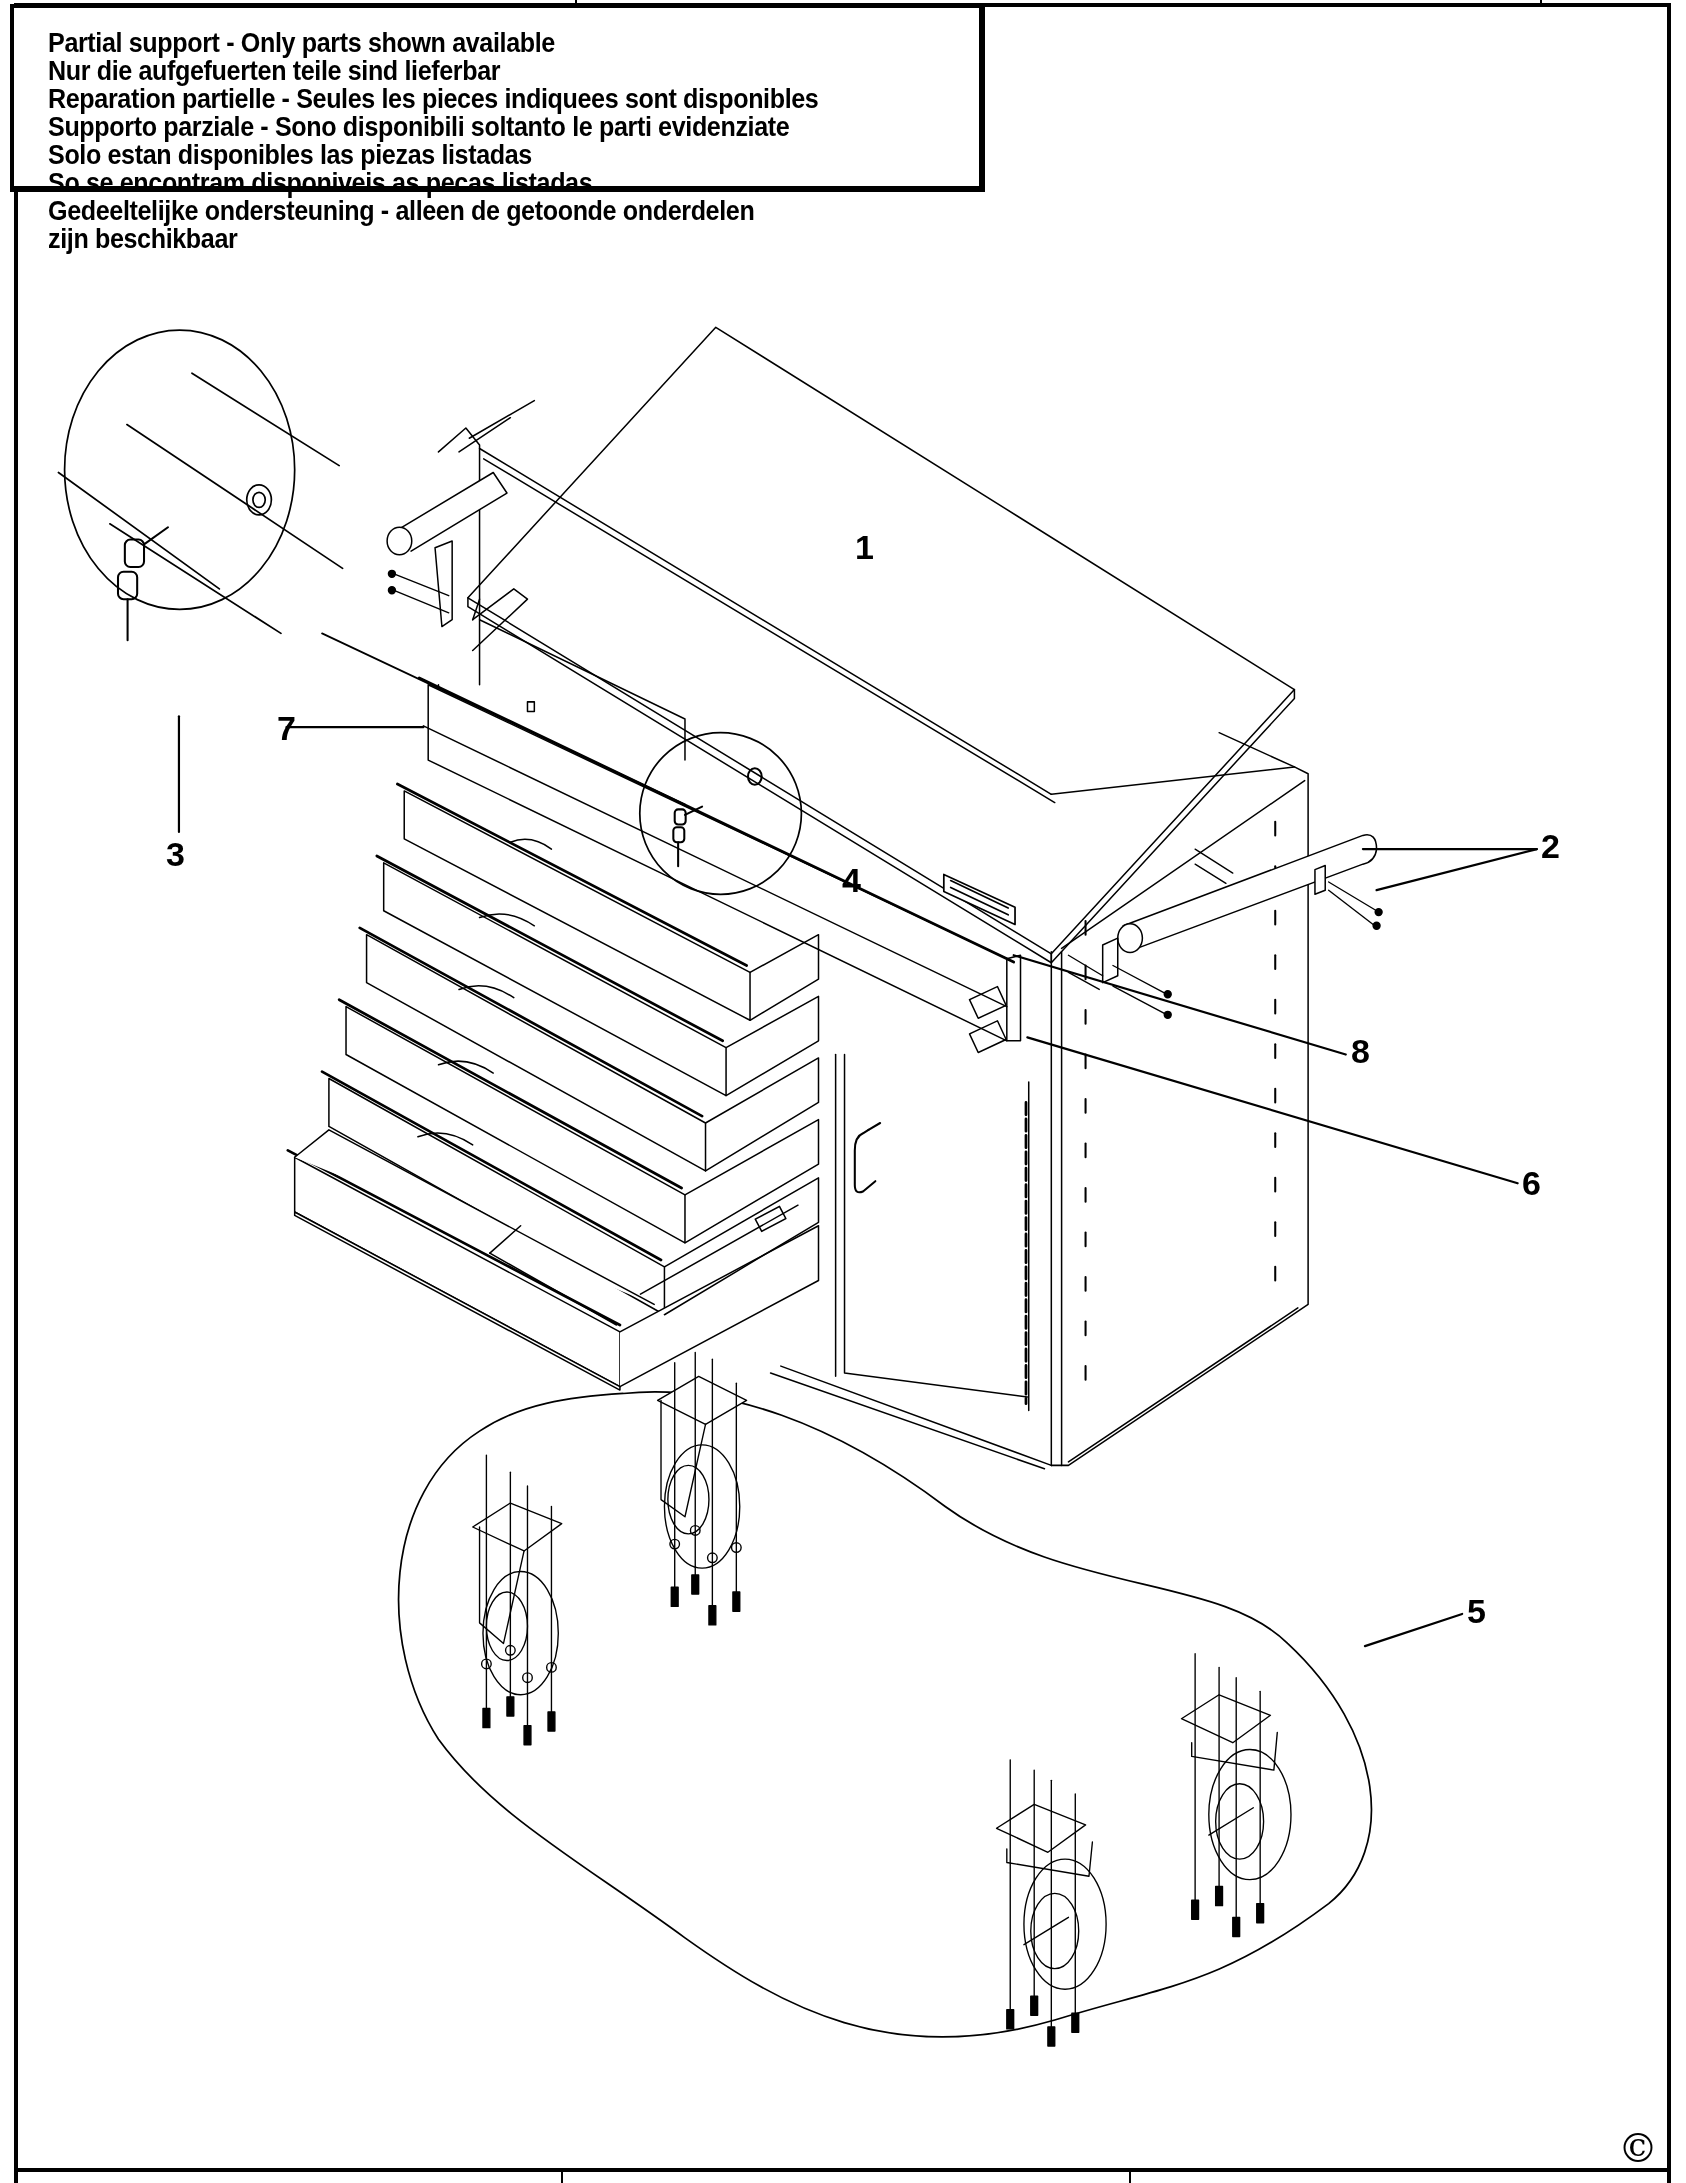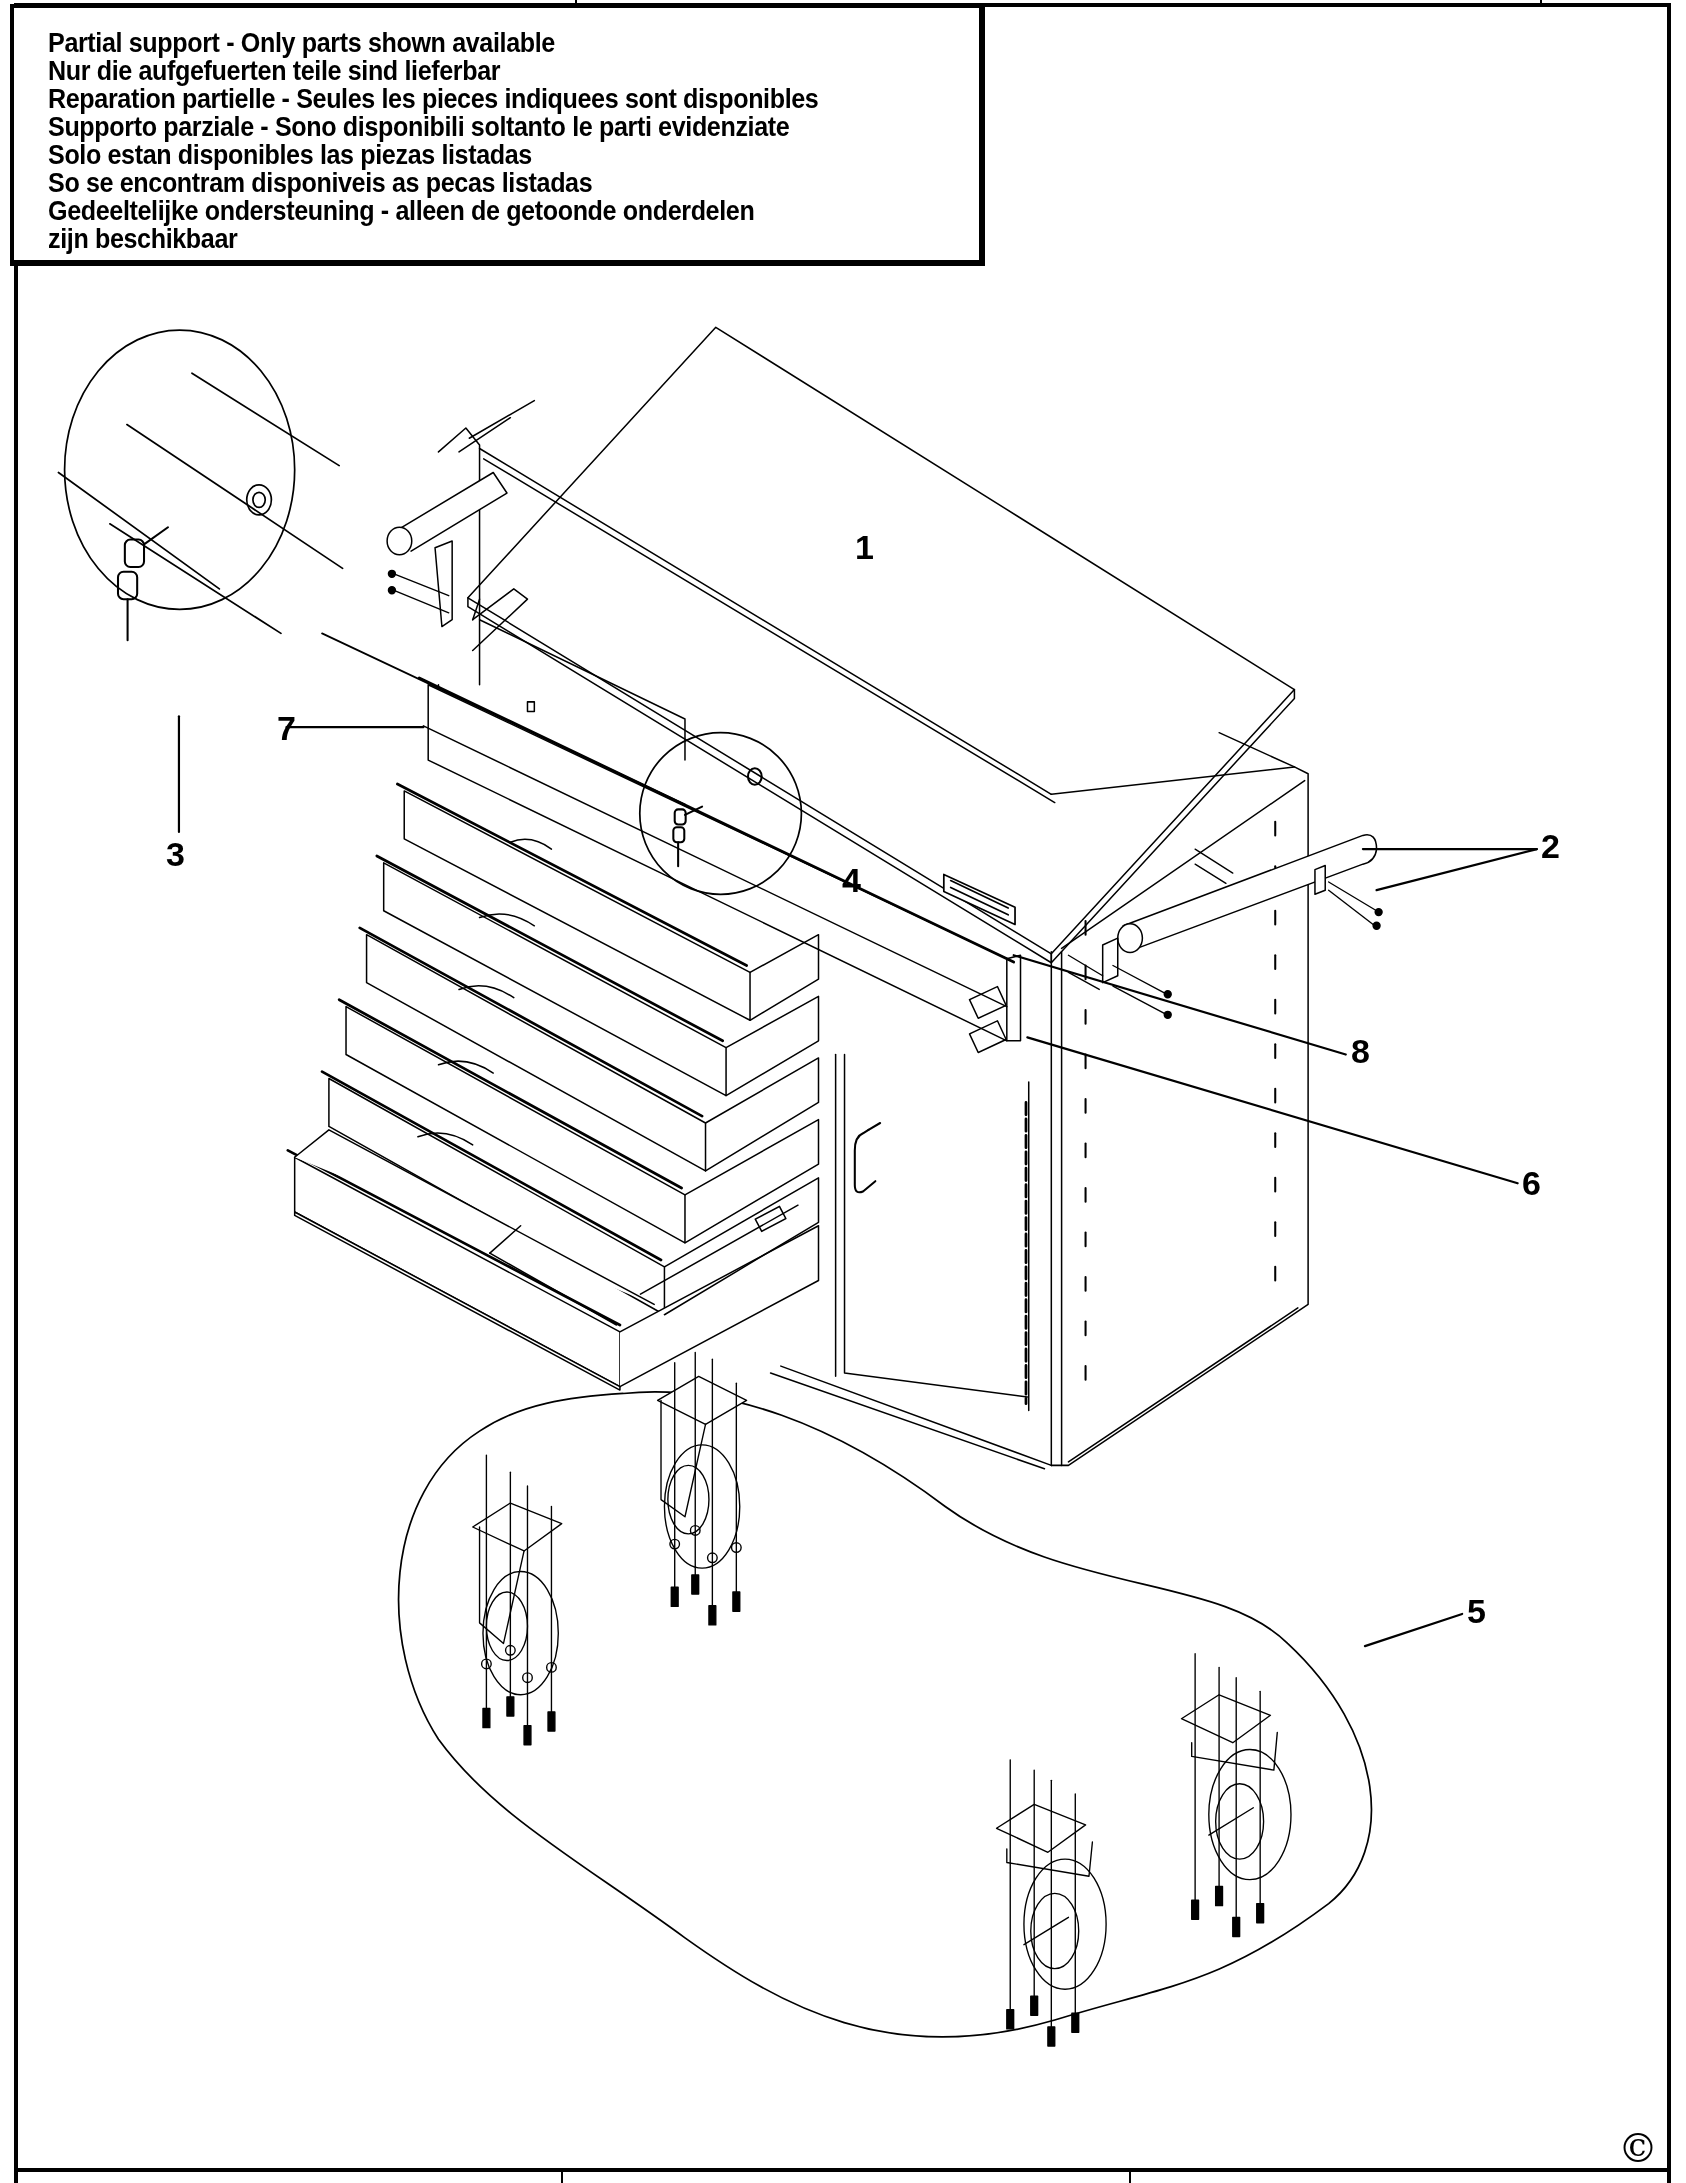--- a/index.html
+++ b/index.html
@@ -2,21 +2,21 @@
 <html style="font-size:11px"><head>
 <meta charset="utf-8">
 <style>
   html, body { margin: 0; padding: 0; background: #ffffff; }
   body { width: 1687px; height: 2183px; position: relative; overflow: hidden;
          font-family: "Liberation Sans", sans-serif; color: #000; }
   .page-frame { position: absolute; left: 13.7px; top: 2.7px; width: 1657px; height: 2181px;
                 border-left: 4.1px solid #000; border-right: 4.1px solid #000; border-top: 4.8px solid #000;
                 box-sizing: border-box; }
   .top-tick { position: absolute; top: 0; width: 2.1px; height: 6.8px; background: #000; }
-  .notice-box { position: absolute; left: 9.6px; top: 4.1px; width: 975px; height: 262px;
+  .notice-box { position: absolute; left: 9.6px; top: 4.1px; width: 975px; height: 188px;
                 background: #fff; border: 4.8px solid #000; border-bottom-width: 6.8px; border-right-width: 6.2px;
                 box-sizing: border-box; padding: 20.5px 0 0 34px; z-index: 3; }
   .notice-line { display: block; font-weight: bold; font-size: 27px; line-height: 28px;
                  letter-spacing: -0.4px; white-space: nowrap; transform: scaleX(0.93); transform-origin: left center; }
   svg.drawing { position: absolute; left: 0; top: 0; width: 1687px; height: 2183px; z-index: 1; }
   .callout { position: absolute; font-weight: bold; font-size: 34px; line-height: 34px; z-index: 4; }
   .copyright { position: absolute; left: 1618px; top: 2128px; font-size: 40px; line-height: 40px; z-index: 4;
                font-family: "DejaVu Serif", serif; }
   .footer { position: absolute; left: 13.7px; top: 2168px; width: 1657px; height: 15px;
             border-top: 4.1px solid #000; box-sizing: border-box; z-index: 4; display: flex; }

